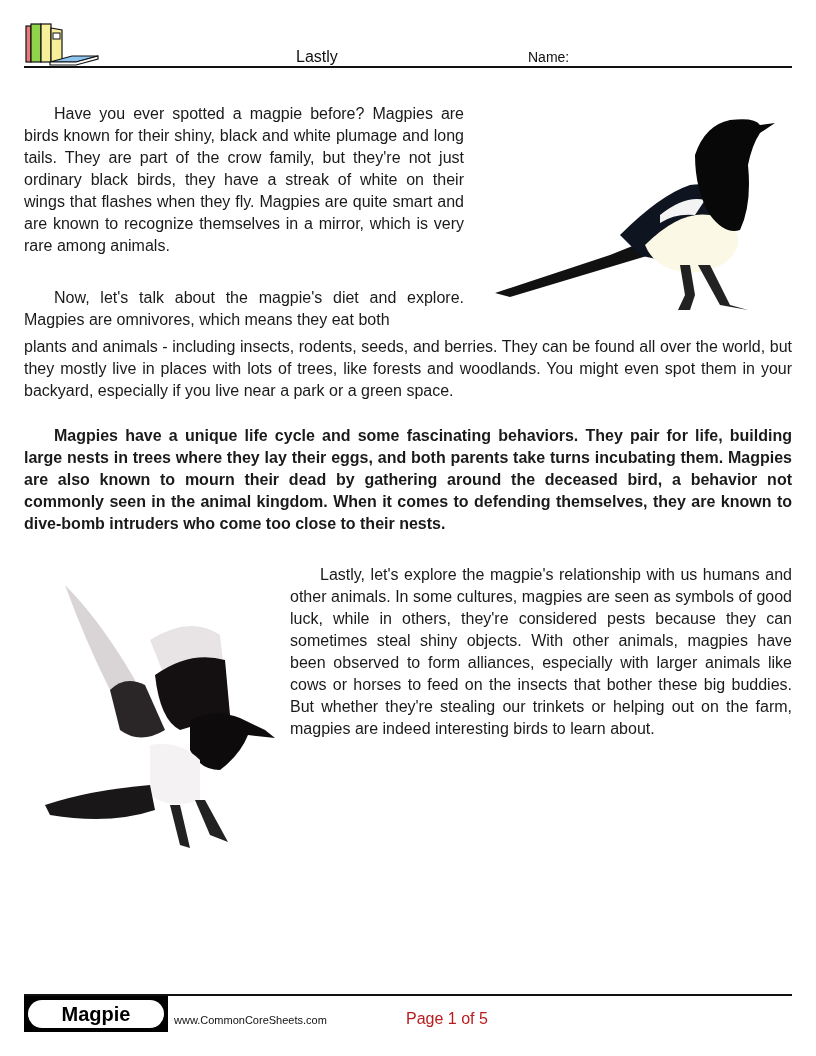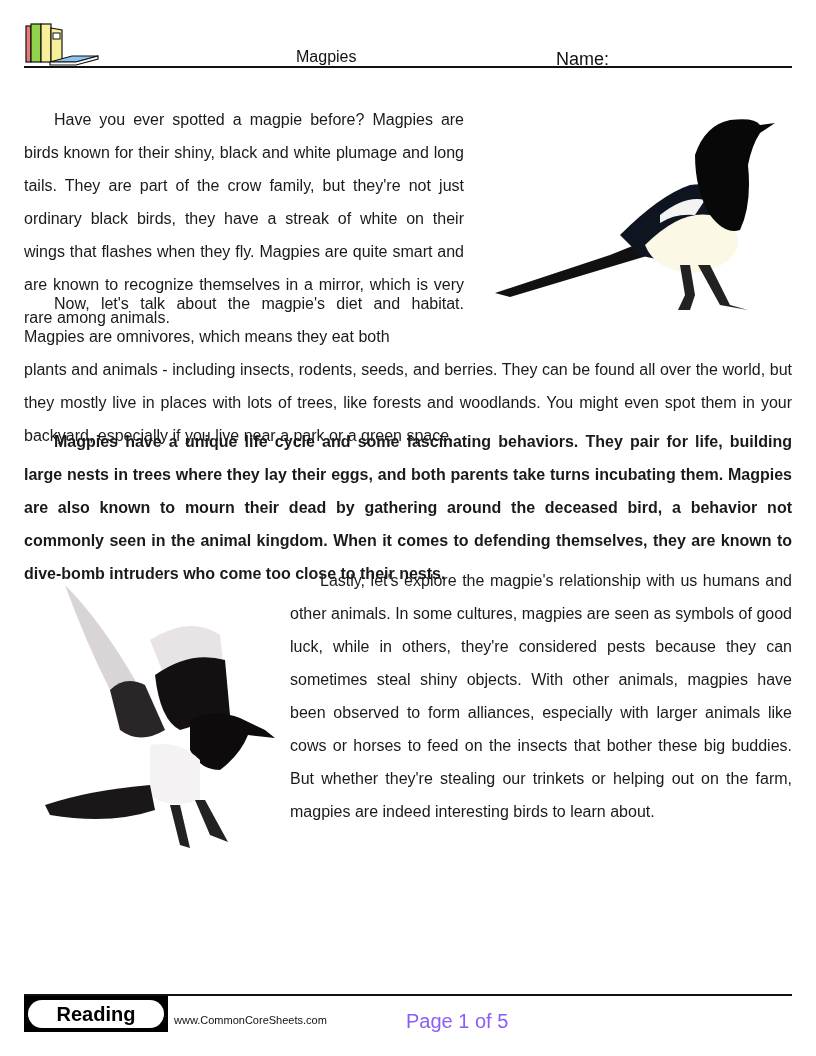--- a/index.html
+++ b/index.html
@@ -2,76 +2,76 @@
 <html><head>
   <meta charset="utf-8">
   <style>
     html, body { margin: 0; padding: 0; background: #ffffff; }
     body { width: 816px; height: 1056px; position: relative; overflow: hidden;
       font-family: "Liberation Sans", sans-serif; color: #111; }
 
     .header { position: absolute; left: 24px; top: 22px; width: 768px; height: 46px; }
     .logo { position: absolute; left: 0; top: 0; width: 80px; height: 44px; }
     .header-title { position: absolute; left: 272px; top: 26px; font-size: 16px; color: #111; }
-    .header-name { position: absolute; left: 532px; top: 27px; font-size: 18px; color: #111; }
+    .header-name { position: absolute; left: 504px; top: 27px; font-size: 14px; color: #111; }
     .header-rule { position: absolute; left: 0; top: 44px; width: 768px; height: 2px; background: #111; }
 
-    .para { position: absolute; font-size: 16px; line-height: 33px; text-align: justify; margin: 0; color: #1a1a1a; }
+    .para { position: absolute; font-size: 16px; line-height: 22px; text-align: justify; margin: 0; color: #1a1a1a; }
     .para .indent { display: inline-block; width: 30px; }
 
     #p1 { left: 24px; top: 103px; width: 440px; }
     #p2a { left: 24px; top: 287px; width: 440px; }
-    #p2b { left: 24px; top: 353px; width: 768px; }
+    #p2b { left: 24px; top: 336px; width: 768px; }
     #p3 { left: 24px; top: 425px; width: 768px; font-weight: bold; }
     #p4 { left: 290px; top: 564px; width: 502px; }
 
     .photo { position: absolute; }
     #bird1 { left: 490px; top: 105px; width: 300px; height: 220px; }
     #bird2 { left: 40px; top: 580px; width: 245px; height: 280px; }
 
     .footer { position: absolute; left: 24px; top: 994px; width: 768px; height: 38px; }
     .footer-rule { position: absolute; left: 0; top: 0; width: 768px; height: 2px; background: #111; }
     .footer-badge-bg { position: absolute; left: 0; top: 2px; width: 144px; height: 36px; background: #000; }
     .footer-badge { position: absolute; left: 4px; top: 4px; width: 136px; height: 28px; background: #fff;
       border-radius: 14px; display: flex; align-items: center; justify-content: center;
       font-weight: bold; font-size: 20px; color: #000; }
     .footer-url { position: absolute; left: 150px; top: 20px; font-size: 11px; color: #111; }
-    .footer-page { position: absolute; left: 382px; top: 16px; font-size: 20px; color: #8b5cf6; }
+    .footer-page { position: absolute; left: 382px; top: 16px; font-size: 16px; color: #b91c1c; }
   </style>
 </head>
 <body>
 
 <div class="header">
   <svg class="logo" viewBox="0 0 80 44">
     <rect x="2" y="4" width="5" height="36" fill="#e87a7a" stroke="#111" stroke-width="1.2"></rect>
     <rect x="7" y="2" width="10" height="38" fill="#8fd44a" stroke="#111" stroke-width="1.2"></rect>
     <rect x="17" y="2" width="10" height="38" fill="#f7ef9a" stroke="#111" stroke-width="1.2"></rect>
     <path d="M27 6 L38 8 L38 40 L27 40 Z" fill="#f7ef9a" stroke="#111" stroke-width="1.2"></path>
     <rect x="29" y="11" width="7" height="6" fill="#fff" stroke="#111" stroke-width="1"></rect>
     <path d="M26 40 L48 34 L74 34 L52 40 Z" fill="#8ec4f0" stroke="#111" stroke-width="1.2"></path>
     <path d="M26 40 L52 40 L74 34 L74 37 L52 43 L26 43 Z" fill="#ffffff" stroke="#111" stroke-width="1.2"></path>
   </svg>
-  <div class="header-title">Magpies</div>
+  <div class="header-title">Lastly</div>
   <div class="header-name">Name:</div>
   <div class="header-rule"></div>
 </div>
 
 <p class="para" id="p1"><span class="indent"></span><span>Have you ever spotted a magpie before? Magpies are birds known for their shiny, black and white plumage and long tails. They are part of the crow family, but they're not just ordinary black birds, they have a streak of white on their wings that flashes when they fly. Magpies are quite smart and are known to recognize themselves in a mirror, which is very rare among animals.</span></p>
 
 <svg class="photo" id="bird1" viewBox="0 0 300 220">
   <path d="M5 188 L120 150 L150 138 L175 130 L160 150 L20 192 Z" fill="#111"></path>
   <path d="M130 130 Q170 90 200 80 Q230 75 245 100 Q240 135 215 150 Q180 160 150 150 Z" fill="#0e1420"></path>
   <path d="M155 140 Q190 105 220 110 Q250 115 248 140 Q240 165 200 168 Q165 165 155 140 Z" fill="#fbf8e6"></path>
   <path d="M170 110 Q195 90 215 95 L205 110 Q185 108 170 118 Z" fill="#f3f3f3"></path>
   <path d="M205 50 Q215 20 240 15 Q265 12 270 20 L285 18 L270 28 Q262 40 258 60 Q262 100 250 125 Q235 130 220 110 Q205 85 205 50 Z" fill="#080808"></path>
   <path d="M190 160 L195 190 L188 205 L200 205 L205 190 L200 160 Z" fill="#222"></path>
   <path d="M208 160 L230 200 L258 205 L240 200 L220 160 Z" fill="#222"></path>
 </svg>
 
-<p class="para" id="p2a"><span class="indent"></span><span>Now, let's talk about the magpie's diet and habitat. Magpies are omnivores, which means they eat both</span></p>
+<p class="para" id="p2a"><span class="indent"></span><span>Now, let's talk about the magpie's diet and explore. Magpies are omnivores, which means they eat both</span></p>
 <p class="para" id="p2b"><span>plants and animals - including insects, rodents, seeds, and berries. They can be found all over the world, but they mostly live in places with lots of trees, like forests and woodlands. You might even spot them in your backyard, especially if you live near a park or a green space.</span></p>
 
 <p class="para" id="p3"><span class="indent"></span><span>Magpies have a unique life cycle and some fascinating behaviors. They pair for life, building large nests in trees where they lay their eggs, and both parents take turns incubating them. Magpies are also known to mourn their dead by gathering around the deceased bird, a behavior not commonly seen in the animal kingdom. When it comes to defending themselves, they are known to dive-bomb intruders who come too close to their nests.</span></p>
 
 <svg class="photo" id="bird2" viewBox="0 0 245 280">
   <path d="M25 5 Q60 40 95 100 L100 130 Q80 140 70 110 Q45 60 25 5 Z" fill="#d9d4d6"></path>
   <path d="M70 110 Q85 95 105 105 L125 150 Q100 165 80 150 Z" fill="#2a2628"></path>
   <path d="M110 60 Q150 35 180 55 L185 100 Q160 95 130 110 Z" fill="#e8e4e6"></path>
   <path d="M115 95 Q150 70 185 80 L190 135 L140 150 Q120 140 115 95 Z" fill="#141012"></path>
   <path d="M150 140 Q175 128 200 138 L225 150 L235 158 L208 155 Q200 175 180 190 Q160 190 150 170 Z" fill="#0d0b0c"></path>
@@ -79,17 +79,17 @@
   <path d="M5 225 Q50 210 110 205 L115 230 Q70 245 10 235 Z" fill="#1a1718"></path>
   <path d="M130 225 L140 265 L150 268 L140 225 Z" fill="#222"></path>
   <path d="M155 220 L170 255 L188 262 L165 220 Z" fill="#222"></path>
 </svg>
 
 <p class="para" id="p4"><span class="indent"></span><span>Lastly, let's explore the magpie's relationship with us humans and other animals. In some cultures, magpies are seen as symbols of good luck, while in others, they're considered pests because they can sometimes steal shiny objects. With other animals, magpies have been observed to form alliances, especially with larger animals like cows or horses to feed on the insects that bother these big buddies. But whether they're stealing our trinkets or helping out on the farm, magpies are indeed interesting birds to learn about.</span></p>
 
 <div class="footer">
   <div class="footer-rule"></div>
   <div class="footer-badge-bg">
-    <div class="footer-badge">Reading</div>
+    <div class="footer-badge">Magpie</div>
   </div>
   <div class="footer-url">www.CommonCoreSheets.com</div>
   <div class="footer-page">Page 1 of 5</div>
 </div>
 
 </body></html>

